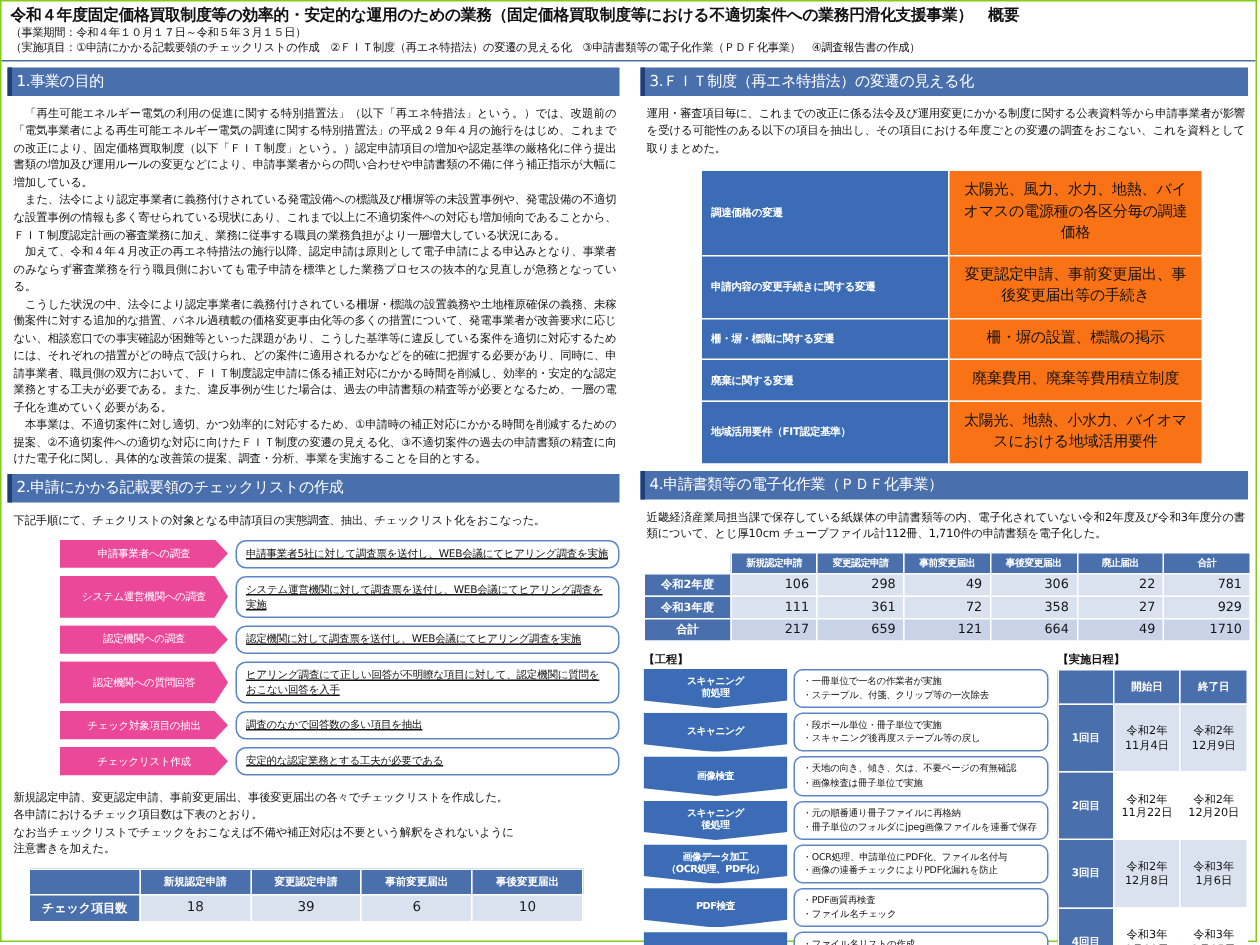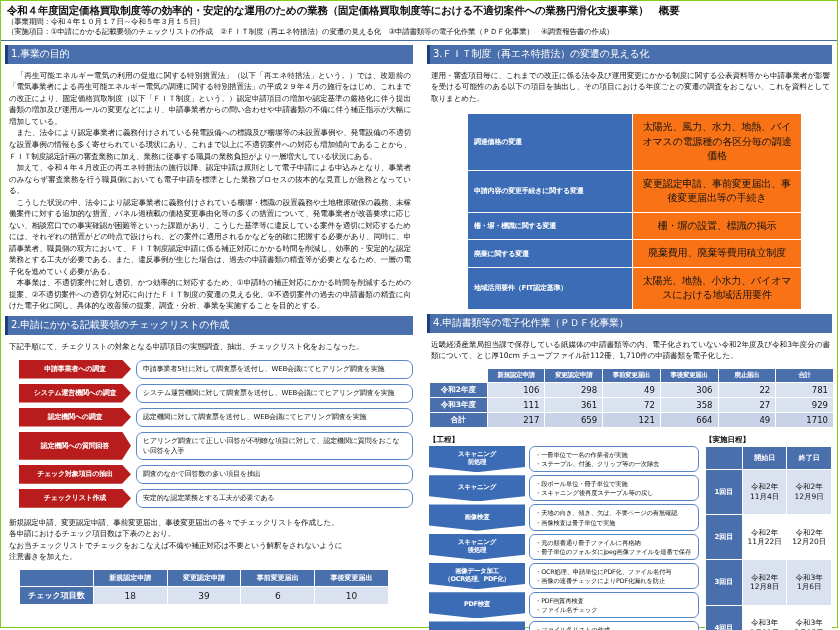--- a/index.html
+++ b/index.html
@@ -44,31 +44,32 @@
   .para{
     font-size:7.6px;line-height:1.52;letter-spacing:-0.15px;
     text-align:justify;margin:6px 2px 0 4px;
   }
   .para p{margin:0;text-indent:1em;}
   .para p.noind{text-indent:0;}
   
   .flow{margin:7px 0 0 14px;}
   .flowrow{display:flex;align-items:stretch;margin-bottom:5px;}
   .chev{
-    width:112px;min-height:19px;background:#b91c1c;color:#fff;
-    font-size:7px;font-weight:bold;letter-spacing:-0.2px;
+    width:112px;min-height:19px;background:#ec4899;color:#fff;
+    font-size:7px;font-weight:normal;letter-spacing:-0.2px;
     display:flex;align-items:center;justify-content:center;text-align:center;
     clip-path:polygon(0 0,92% 0,100% 50%,92% 100%,0 100%);
     flex:none;
+    margin-left:21px;
   }
   .fbox{
     flex:1;margin-left:5px;border:0.8px solid #5b86c9;border-radius:7px;
     font-size:7px;line-height:1.45;letter-spacing:-0.15px;
     padding:3px 6px;display:flex;align-items:flex-start;background:#fff;
-    min-height:19px;box-sizing:border-box;
+    min-height:19px;box-sizing:border-box;text-decoration:underline;
   }
   .fbox span{display:block;}
   
   table{border-collapse:collapse;}
   .chk{margin:7px 0 0 14px;width:370px;table-layout:fixed;}
   .chk th,.chk td{
     font-size:7.5px;text-align:center;padding:3px 2px;
     border:1px solid #ffffff;
   }
   .chk thead th{background:#4a6fad;color:#fff;font-weight:bold;font-size:7px;}

